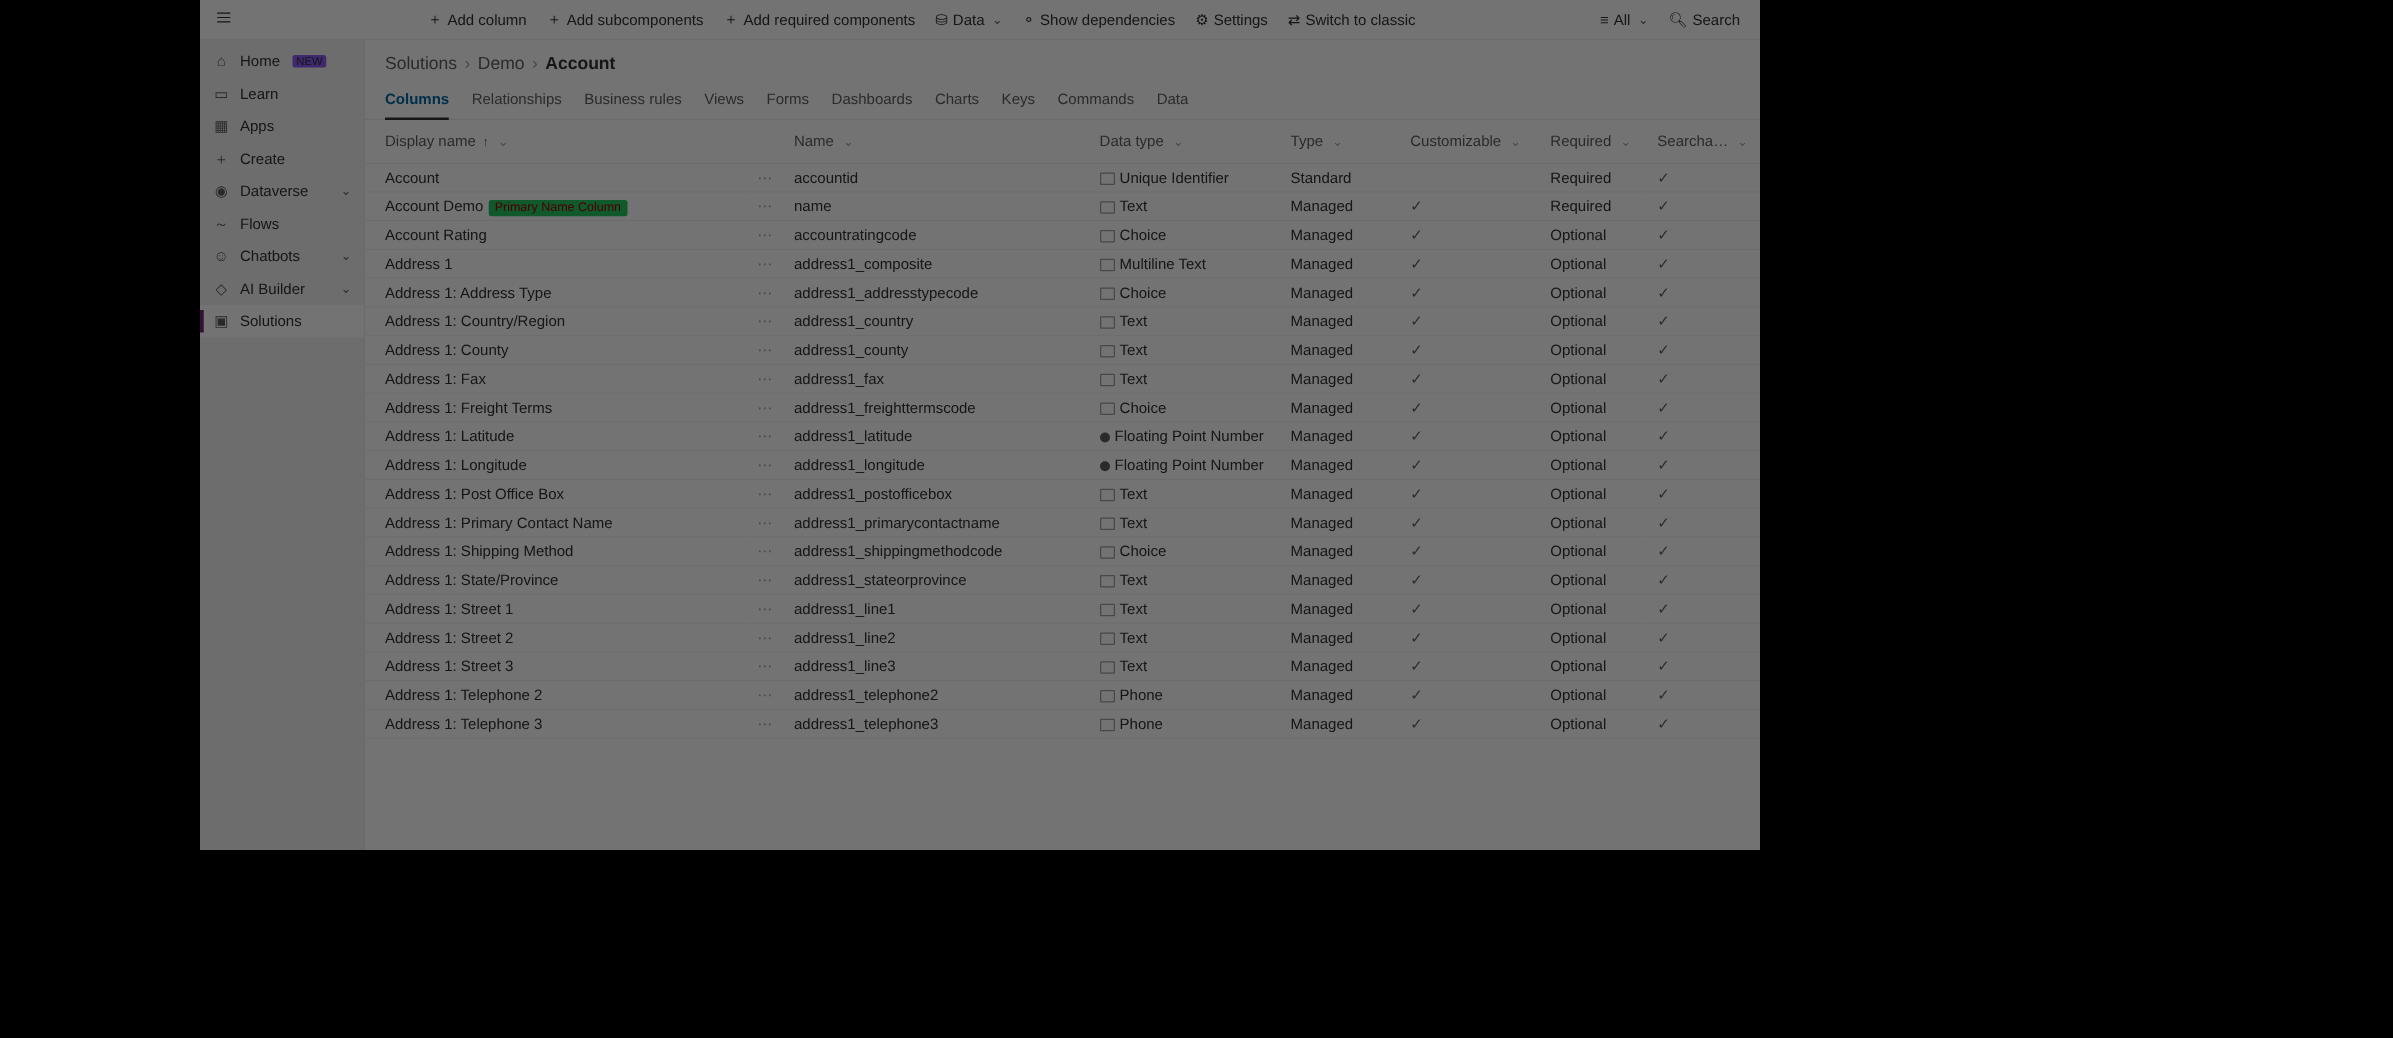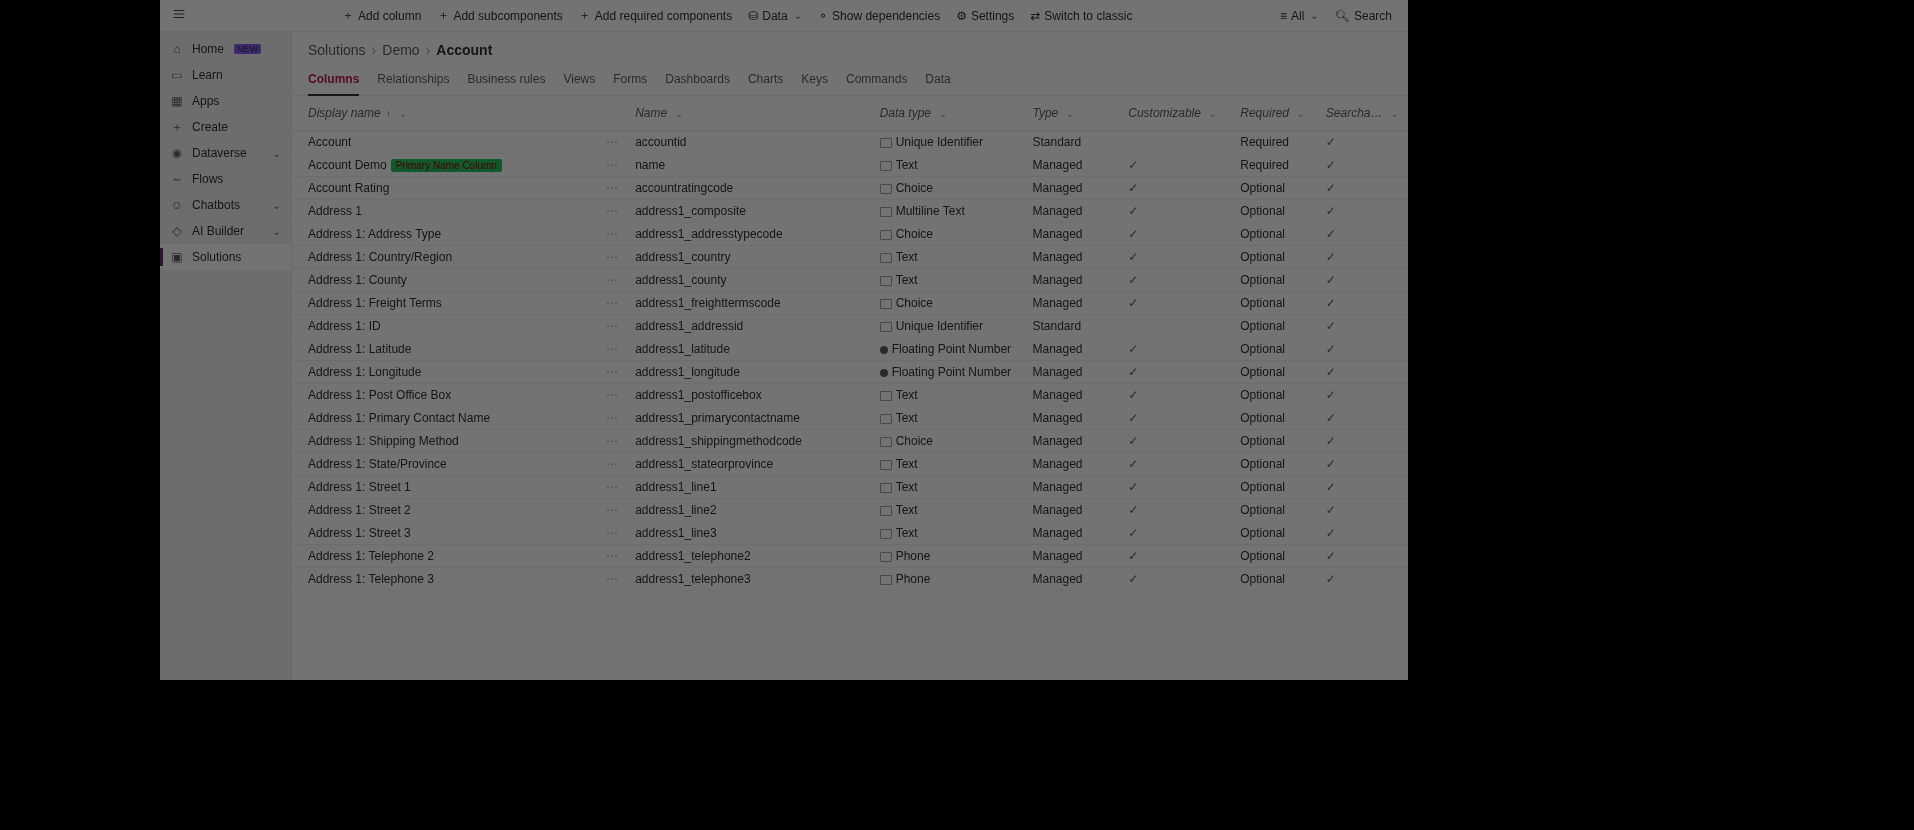--- a/index.html
+++ b/index.html
@@ -28,25 +28,25 @@
 .nav .icon { width: 14px; height: 14px; display: inline-flex; align-items: center; justify-content: center; color: #605e5c; }
 
 
 .content { flex: 1; background: #fff; display: flex; flex-direction: column; overflow: hidden; }
 .crumbs { padding: 10px 16px 4px; font-size: 14px; color: #605e5c; display: flex; align-items: center; gap: 6px; }
 .crumbs .sep { color: #a19f9d; }
 .crumbs .cur { font-weight: 600; color: #323130; }
 .crumbs a { color: #605e5c; text-decoration: none; }
 .tabs { display: flex; gap: 18px; padding: 4px 16px 0; font-size: 12px; color: #605e5c; border-bottom: 1px solid #edebe9; }
 .tab { padding: 6px 0 8px; cursor: pointer; }
-.tab.active { color: #be185d; font-weight: 600; border-bottom: 2px solid #323130; margin-bottom: -1px; }
+.tab.active { color: #0369a1; font-weight: 600; border-bottom: 2px solid #323130; margin-bottom: -1px; }
 
 .table-wrap { flex: 1; overflow: auto; }
 table { width: 100%; border-collapse: collapse; font-size: 12px; color: #323130; }
-thead th { text-align: left; font-weight: 400; color: #605e5c; padding: 10px 8px; position: sticky; top: 0; background: #fff; border-bottom: 1px solid #edebe9; white-space: nowrap; font-style: italic; }
+thead th { text-align: left; font-weight: 400; color: #605e5c; padding: 10px 8px; position: sticky; top: 0; background: #fff; border-bottom: 1px solid #edebe9; white-space: nowrap; }
 thead th .sort { font-size: 10px; margin-left: 2px; color: #605e5c; }
 thead th .drop { font-size: 10px; margin-left: 4px; color: #a19f9d; }
 tbody td { padding: 4px 8px; border-bottom: 1px solid #f3f2f1; white-space: nowrap; vertical-align: middle; height: 22px; }
 .dt-icon { display: inline-block; width: 12px; height: 10px; border: 1px solid #a19f9d; vertical-align: middle; margin-right: 4px; border-radius: 1px; }
 .dt-icon.float { border-radius: 50%; border: none; background: #605e5c; width: 8px; height: 8px; }
 .pill { font-size: 10px; background: #22c55e; color: #a80000; padding: 1px 5px; border-radius: 2px; margin-left: 4px; margin-top: 12px; }
 .check { color: #605e5c; }
 .more { color: #a19f9d; cursor: pointer; letter-spacing: 1px; }
 
 .col-disp { width: 300px; padding-left: 16px !important; }
@@ -277,40 +277,40 @@
                 <td class="col-disp"><span>Address 1: County</span></td>
                 <td class="col-more"><span class="more">⋯</span></td>
                 <td class="col-name"><span>address1_county</span></td>
                 <td class="col-type"><span class="dt-icon"></span><span>Text</span></td>
                 <td class="col-cust"><span>Managed</span></td>
                 <td class="col-customiz"><span class="check">✓</span></td>
                 <td class="col-req"><span>Optional</span></td>
                 <td class="col-search"><span class="check">✓</span></td>
               </tr>
               <tr>
+                <td class="col-disp"><span>Address 1: Fax</span></td>
+                <td class="col-more"><span class="more">⋯</span></td>
+                <td class="col-name"><span>address1_fax</span></td>
+                <td class="col-type"><span class="dt-icon"></span><span>Text</span></td>
+                <td class="col-cust"><span>Managed</span></td>
+                <td class="col-customiz"><span class="check">✓</span></td>
+                <td class="col-req"><span>Optional</span></td>
+                <td class="col-search"><span class="check">✓</span></td>
+              </tr>
+              <tr>
                 <td class="col-disp"><span>Address 1: Freight Terms</span></td>
                 <td class="col-more"><span class="more">⋯</span></td>
                 <td class="col-name"><span>address1_freighttermscode</span></td>
                 <td class="col-type"><span class="dt-icon"></span><span>Choice</span></td>
                 <td class="col-cust"><span>Managed</span></td>
                 <td class="col-customiz"><span class="check">✓</span></td>
                 <td class="col-req"><span>Optional</span></td>
                 <td class="col-search"><span class="check">✓</span></td>
               </tr>
               <tr>
-                <td class="col-disp"><span>Address 1: ID</span></td>
-                <td class="col-more"><span class="more">⋯</span></td>
-                <td class="col-name"><span>address1_addressid</span></td>
-                <td class="col-type"><span class="dt-icon"></span><span>Unique Identifier</span></td>
-                <td class="col-cust"><span>Standard</span></td>
-                <td class="col-customiz"></td>
-                <td class="col-req"><span>Optional</span></td>
-                <td class="col-search"><span class="check">✓</span></td>
-              </tr>
-              <tr>
                 <td class="col-disp"><span>Address 1: Latitude</span></td>
                 <td class="col-more"><span class="more">⋯</span></td>
                 <td class="col-name"><span>address1_latitude</span></td>
                 <td class="col-type"><span class="dt-icon float"></span><span>Floating Point Number</span></td>
                 <td class="col-cust"><span>Managed</span></td>
                 <td class="col-customiz"><span class="check">✓</span></td>
                 <td class="col-req"><span>Optional</span></td>
                 <td class="col-search"><span class="check">✓</span></td>
               </tr>
               <tr>

